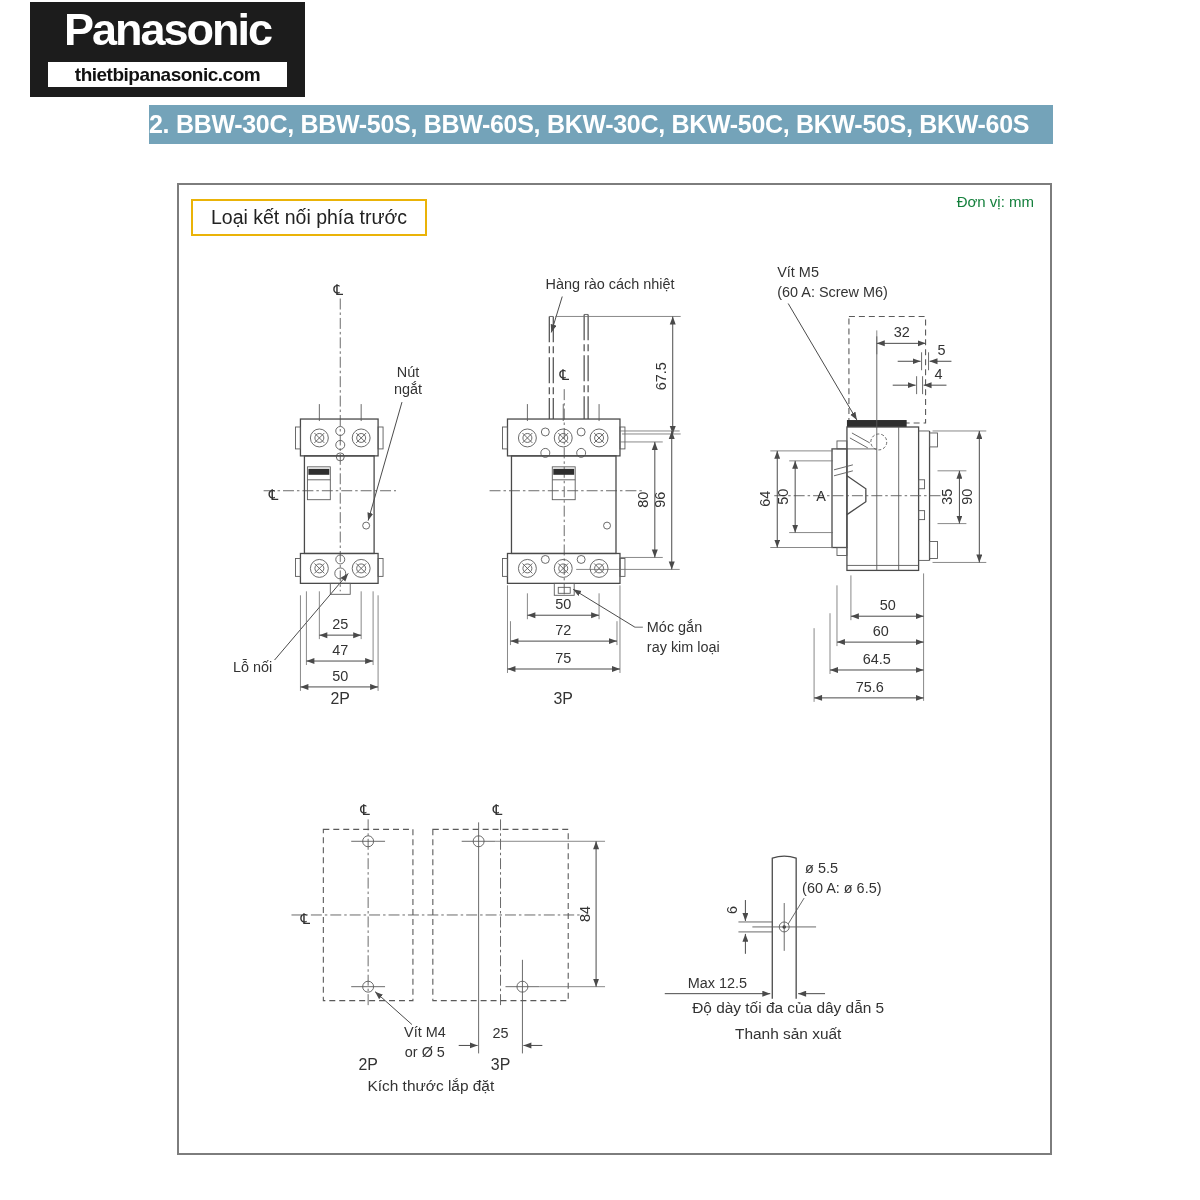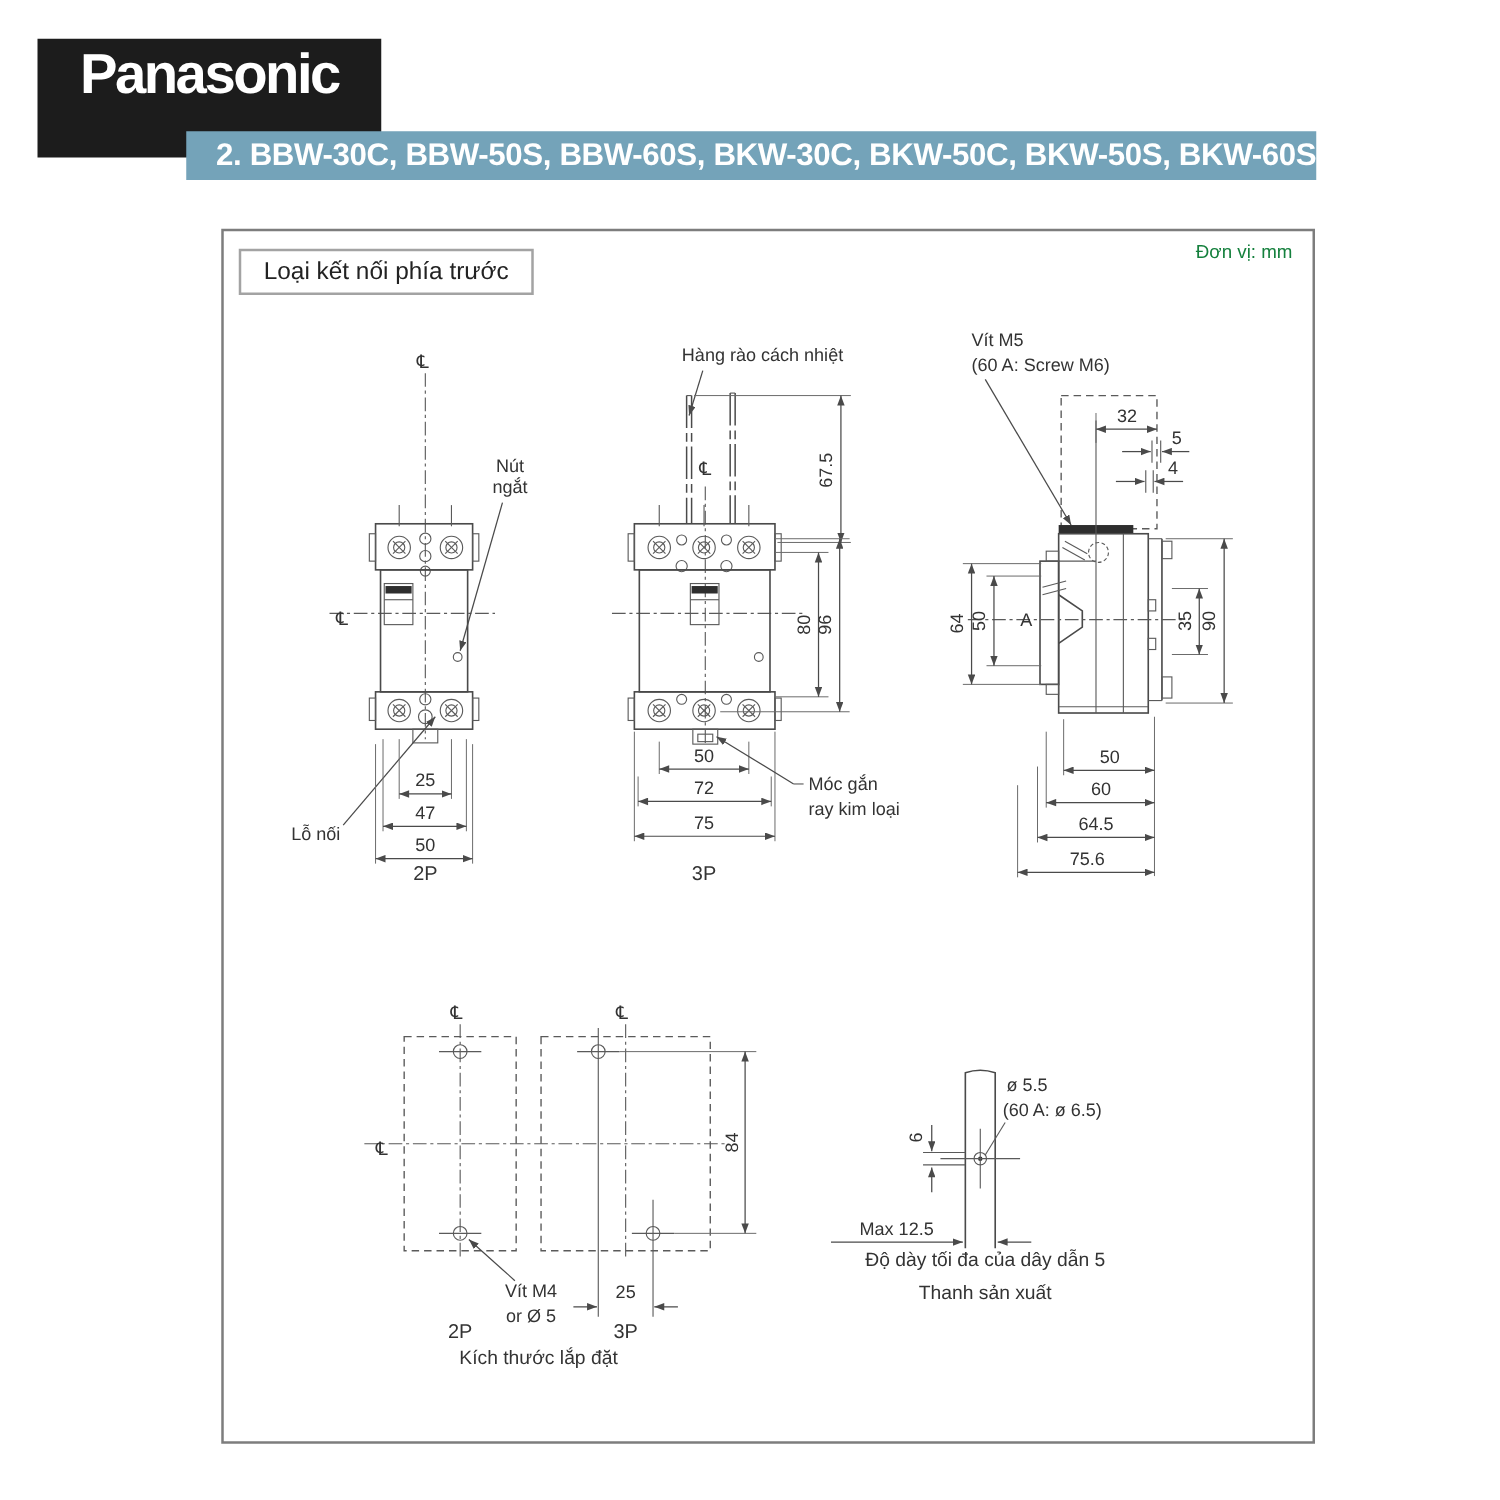--- a/index.html
+++ b/index.html
@@ -1,30 +1,30 @@
 <!DOCTYPE html>
 <html><head>
 <meta charset="utf-8">
 <style>
   html,body{margin:0;padding:0;}
   body{width:1200px;height:1200px;background:#ffffff;position:relative;
        font-family:"Liberation Sans",sans-serif;overflow:hidden;}
   .abs{position:absolute;}
   
-  .logo{left:30px;top:2px;width:275px;height:95px;background:#1c1c1c;margin-top:29px;}
+  .logo{left:30px;top:2px;width:275px;height:95px;background:#1c1c1c;}
   .brand{position:absolute;left:0;right:0;top:2px;text-align:center;color:#fff;
          font-size:45px;font-weight:bold;letter-spacing:-2px;}
   .site{position:absolute;left:18px;right:18px;top:60px;height:25px;background:#fff;
         color:#111;font-size:19px;font-weight:bold;line-height:25px;text-align:center;letter-spacing:-0.5px;}
   
   .titlebar{left:149px;top:105px;width:904px;height:39px;background:#74a3b9;color:#fff;
-            font-size:25px;font-weight:bold;line-height:39px;text-align:right;letter-spacing:-0.3px;}
+            font-size:25px;font-weight:bold;line-height:39px;text-align:left;letter-spacing:-0.3px;}
   
   .frame{left:177px;top:183px;width:875px;height:972px;border:2px solid #7d7d7d;box-sizing:border-box;}
-  .typebox{position:absolute;left:12px;top:14px;width:236px;height:37px;border:2px solid #a3a3a3;
+  .typebox{position:absolute;left:12px;top:14px;width:236px;height:37px;border:2px solid #eab308;
            box-sizing:border-box;display:flex;align-items:center;justify-content:center;
            font-size:19.5px;color:#222;}
   .unit{position:absolute;top:8px;right:16px;font-size:15px;color:#15803d;}
   svg{position:absolute;left:0;top:0;width:100%;height:100%;}
   
   .ln{fill:none;stroke:#4a4a4a;stroke-width:1.3;}
   .tn{fill:none;stroke:#5a5a5a;stroke-width:0.9;}
   .ext{fill:none;stroke:#6a6a6a;stroke-width:0.8;}
   .dim{fill:none;stroke:#4a4a4a;stroke-width:1;marker-start:url(#as);marker-end:url(#ae);}
   .dime{fill:none;stroke:#4a4a4a;stroke-width:1;marker-end:url(#ae);}
@@ -38,20 +38,21 @@
   .ts{text-anchor:start;}
   .tb{font-size:16px;}
   .tc{font-size:15.5px;}
   .clg{font-family:"DejaVu Sans",sans-serif;font-size:15px;fill:#333;text-anchor:middle;}
 </style>
 </head>
 <body>
 
 <div class="abs logo">
   <div class="brand">Panasonic</div>
+  <div class="site">thietbipanasonic.com</div>
 </div>
 
 <div class="abs titlebar">2. BBW-30C, BBW-50S, BBW-60S, BKW-30C, BKW-50C, BKW-50S, BKW-60S</div>
 
 <div class="abs frame">
   <div class="typebox">Loại kết nối phía trước</div>
   <div class="unit">Đơn vị: mm</div>
 
   <svg viewBox="0 0 875 972" preserveAspectRatio="none">
     <defs>

